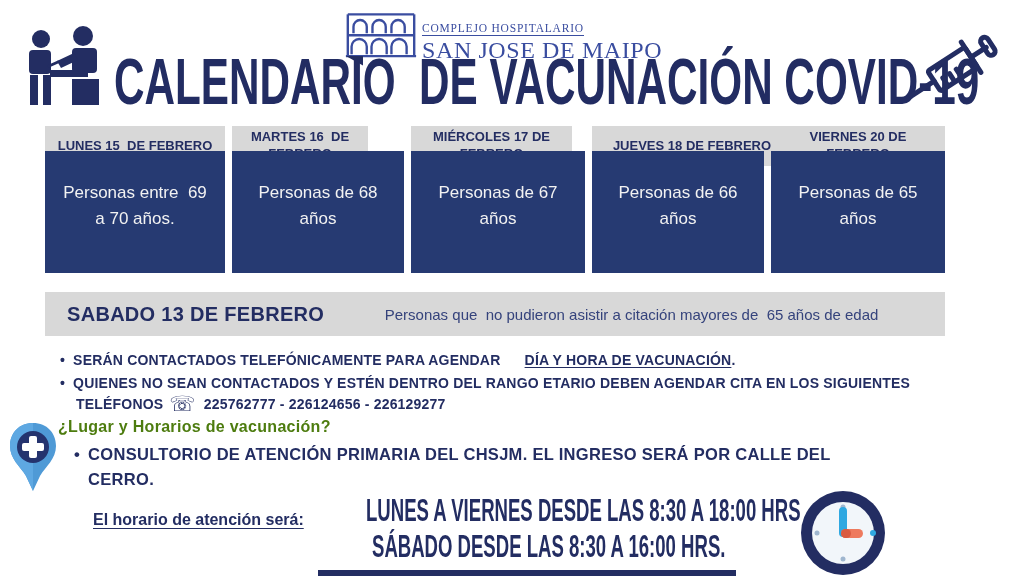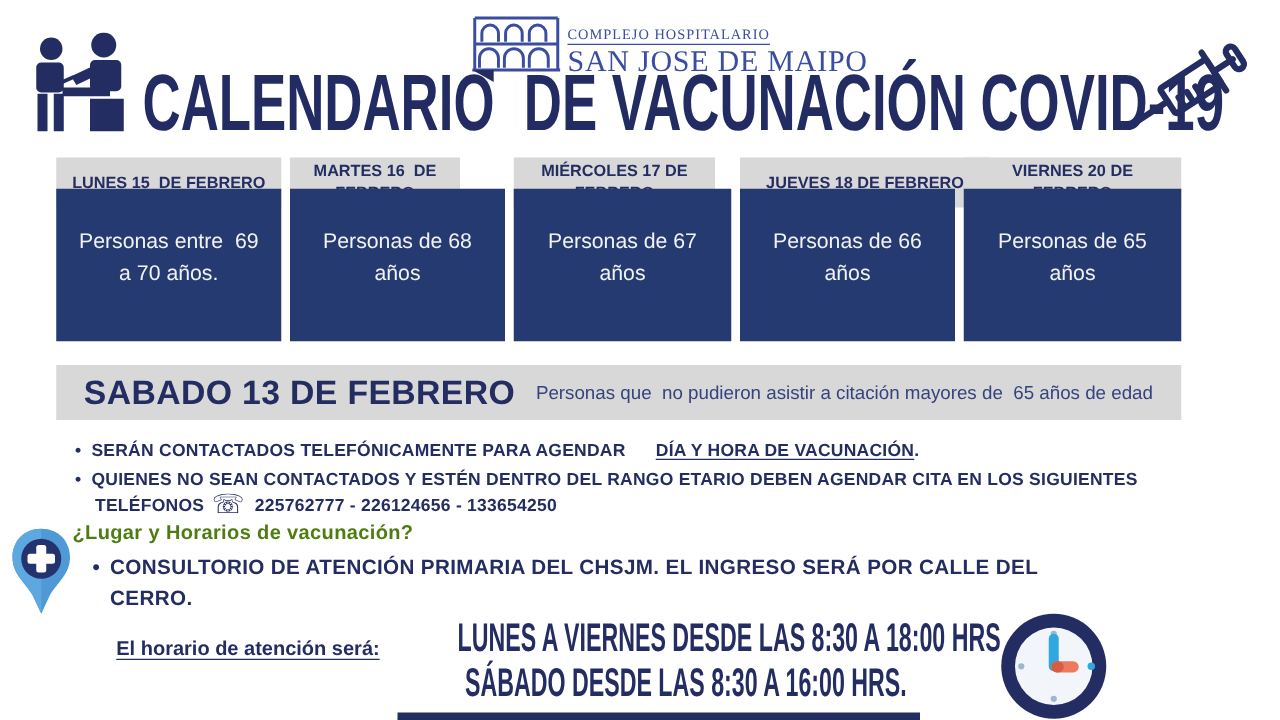--- a/index.html
+++ b/index.html
@@ -3,38 +3,38 @@
 <meta charset="utf-8">
 <style>
   html,body { margin:0; padding:0; background:#ffffff; }
   .poster { position:relative; width:1024px; height:576px; background:#ffffff; overflow:hidden;
             font-family:"Liberation Sans", sans-serif; }
 
   
   .title { position:absolute; left:114px; top:50px; font-size:64px; font-weight:bold;
            color:#222c62; transform:scaleX(0.66); transform-origin:left top;
            white-space:pre; line-height:1; }
-  .logo { position:absolute; left:376px; top:8px; display:flex; align-items:flex-start; }
+  .logo { position:absolute; left:344px; top:8px; display:flex; align-items:flex-start; }
   .logo-text { margin-left:4px; color:#3a4da0; font-family:"Liberation Serif", serif; margin-top:10px; }
   .logo-line1 { font-size:11.5px; letter-spacing:0.8px; border-bottom:1.5px solid #3a4da0;
                 padding-bottom:1px; display:inline-block; white-space:pre; }
   .logo-line2 { font-size:24px; letter-spacing:0.6px; margin-top:1px; white-space:pre; }
   .people-icon { position:absolute; left:20px; top:26px; }
   .syringe-icon { position:absolute; left:893px; top:20px; }
 
   
   .day-header { position:absolute; top:126px; height:40px; background:#d8d8d8; color:#232d62;
                 font-weight:bold; font-size:13px; display:flex; align-items:center; justify-content:center;
                 text-align:center; line-height:1.3; white-space:pre-wrap; padding:0 6px; box-sizing:border-box; }
   .day-cell { position:absolute; top:151px; height:122px; background:#263a72; color:#f2f2f2;
               font-size:17px; display:flex; align-items:center; justify-content:center; text-align:center;
               line-height:1.55; white-space:pre-wrap; padding:0 4px 12px; box-sizing:border-box; }
   .sat-bar { position:absolute; left:45px; top:292px; width:900px; height:44px; background:#d8d8d8;
              display:flex; align-items:center; }
-  .sat-label { color:#232d62; font-weight:bold; font-size:27px; padding-left:22px; white-space:pre; letter-spacing:0.3px; }
+  .sat-label { color:#232d62; font-weight:bold; font-size:20px; padding-left:22px; white-space:pre; letter-spacing:0.3px; }
   .sat-value { flex:1; text-align:center; color:#35437c; font-size:15px; white-space:pre; padding-right:6px; }
 
   
   .note { position:absolute; color:#232d62; font-weight:bold; font-size:14px; letter-spacing:0.2px;
           display:flex; align-items:flex-start; white-space:pre; }
   .bdot { margin-right:8px; }
   .u { text-decoration:underline; text-underline-offset:2px;margin-left:20px; }
   .note1 { left:60px; top:352px; }
   .note2 { left:60px; top:375px; }
   .phone-row { position:absolute; left:76px; top:393px; display:flex; align-items:center;
@@ -143,21 +143,21 @@
     <span class="bdot">•</span>
     <span><span>SERÁN CONTACTADOS TELEFÓNICAMENTE PARA AGENDAR </span><span class="u">DÍA Y HORA DE VACUNACIÓN</span><span>.</span></span>
   </div>
   <div class="note note2">
     <span class="bdot">•</span>
     <span>QUIENES NO SEAN CONTACTADOS Y ESTÉN DENTRO DEL RANGO ETARIO DEBEN AGENDAR CITA EN LOS SIGUIENTES</span>
   </div>
   <div class="phone-row">
     <span>TELÉFONOS</span>
     <span class="phone-icon">☏</span>
-    <span>225762777 - 226124656 - 133654250</span>
+    <span>225762777 - 226124656 - 226129277</span>
   </div>
 
   <svg class="pin-icon" width="54" height="74" viewBox="0 0 54 74">
     <path d="M27,2 C13,2 4,12 4,25 C4,38 14,45 20,55 L27,70 L34,55 C40,45 50,38 50,25 C50,12 41,2 27,2 Z" fill="#4f9ad6"></path>
     <path d="M27,2 C13,2 4,12 4,25 C4,38 14,45 20,55 L27,70 L27,2 Z" fill="#5ea8e2"></path>
     <circle cx="27" cy="26" r="16" fill="#24336e"></circle>
     <rect x="23" y="15" width="8" height="22" rx="2" fill="#ffffff"></rect>
     <rect x="16" y="22" width="22" height="8" rx="2" fill="#ffffff"></rect>
   </svg>
   <div class="loc-q">¿Lugar y Horarios de vacunación?</div>

